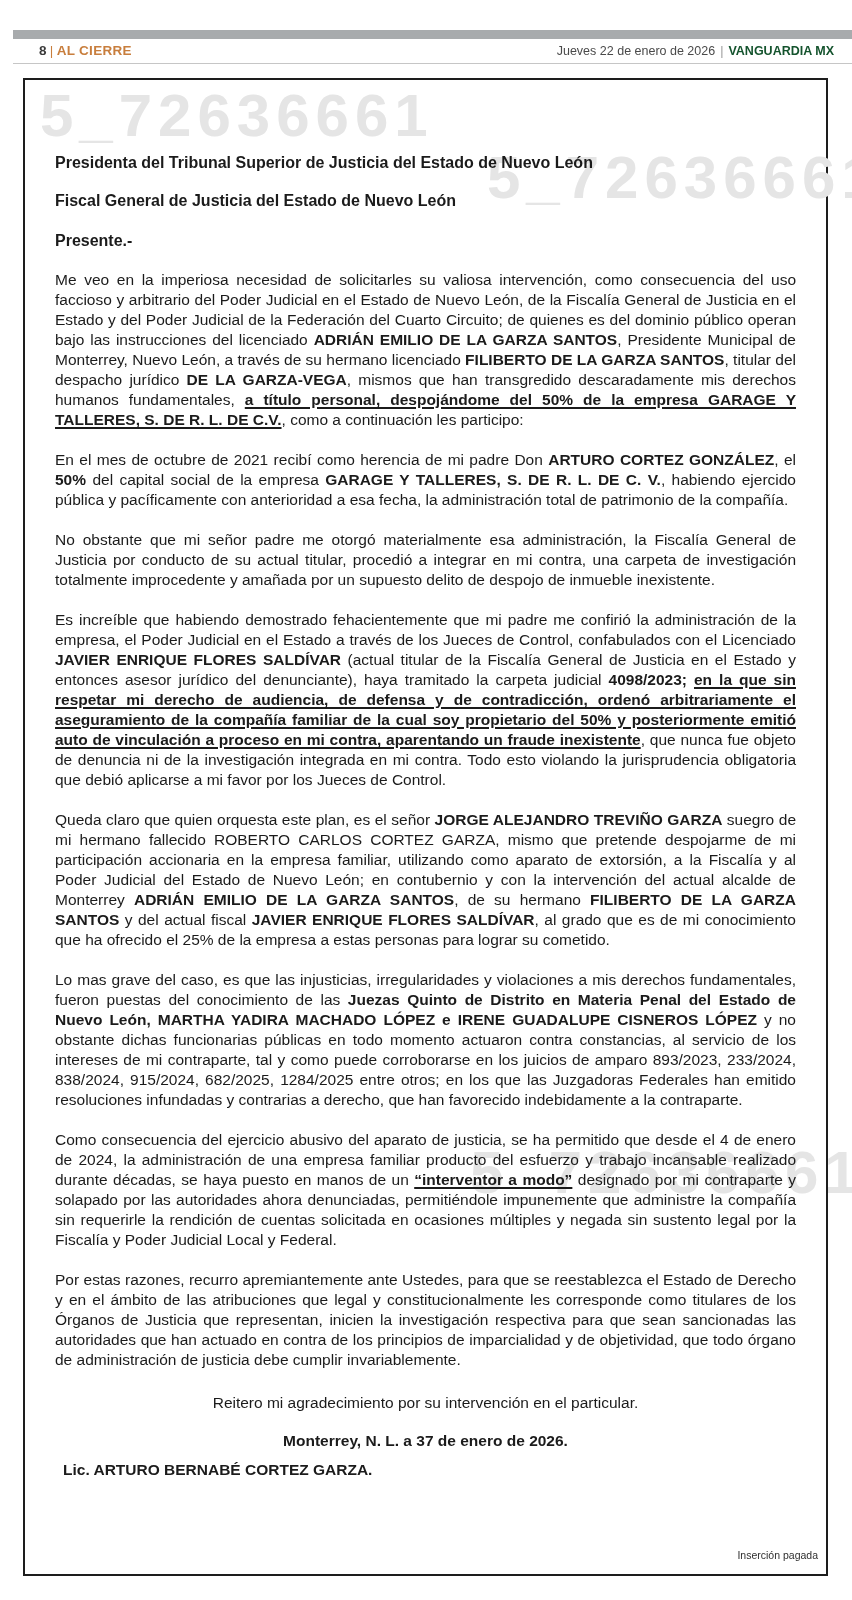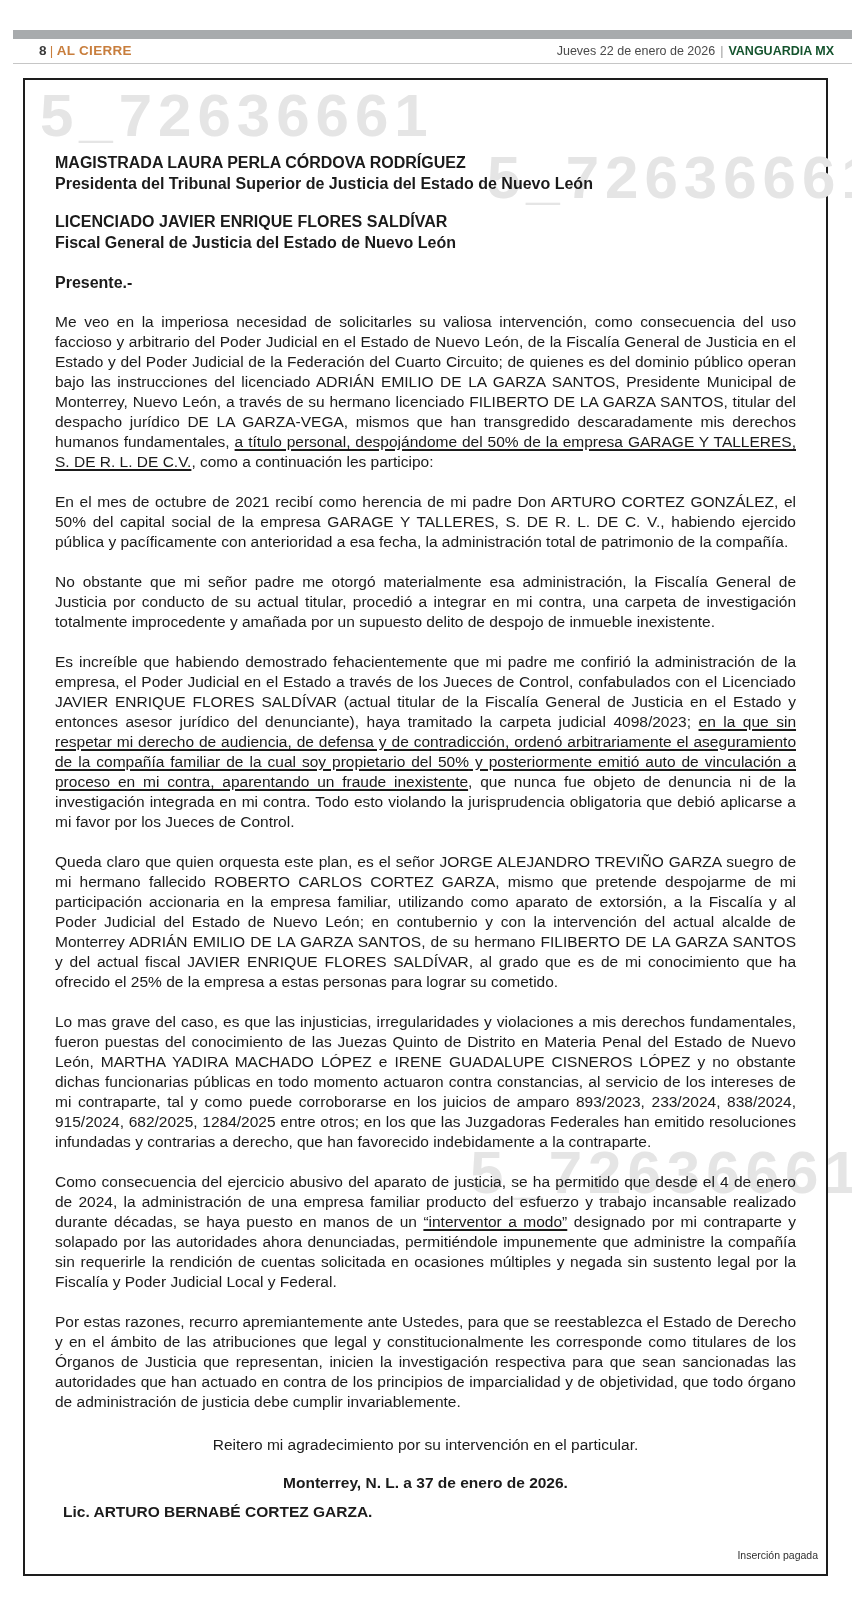--- a/index.html
+++ b/index.html
@@ -24,21 +24,21 @@
   .wm { position:absolute; font-weight:bold; font-size:60px; letter-spacing:6px; color:#e5e5e5; white-space:nowrap; }
   .wm1 { left:15px; top:1px; }
   .wm2 { left:462px; top:63px; }
   .wm3 { left:445px; top:1058px; }
 
   .letter-content { position:relative; padding:55px 30px 0 30px; }
   .recipient { margin:0 0 17px 0; }
   .r-name, .r-title { font-weight:bold; font-size:16px; line-height:21px; }
   .salutation { font-weight:bold; font-size:16px; line-height:21px; margin:19px 0; }
   .para { font-size:15.5px; line-height:20px; text-align:justify; margin:0 0 20px 0; }
-  .para .b { font-weight:normal; }
+  .para .b { font-weight:bold; }
   .para .u { text-decoration:underline; text-decoration-thickness:1.5px; text-underline-offset:2px; }
   .closing   { font-weight:normal; text-align:center; font-size:15.5px; line-height:21px; margin:22px 0 0 0; }
   .place-date{ font-weight:bold; text-align:center; font-size:15.5px; line-height:21px; margin:17px 0 0 0; }
   .signature { font-weight:bold; text-align:left; font-size:15.5px; line-height:21px; margin:8px; }
   .footer-note { position:absolute; right:8px; bottom:13px; font-size:10.5px; color:#2f2f2f; }
 </style>
 </head>
 <body>
 
 <div class="top-bar"></div>
@@ -57,25 +57,23 @@
 <div class="letter-box">
   <div class="wm wm1">5_72636661</div>
   <div class="wm wm2">5_72636661</div>
   <div class="wm wm3">5_72636661</div>
 
   <div class="letter-content">
     <div id="recipients">
         <div class="recipient">
         </div>
         <div class="recipient">
-          <div class="r-name">MAGISTRADA LAURA PERLA CÓRDOVA RODRÍGUEZ</div>
           <div class="r-title">Presidenta del Tribunal Superior de Justicia del Estado de Nuevo León</div>
         </div>
         <div class="recipient">
-          <div class="r-name">LICENCIADO JAVIER ENRIQUE FLORES SALDÍVAR</div>
           <div class="r-title">Fiscal General de Justicia del Estado de Nuevo León</div>
         </div>
       </div>
     <p class="salutation">Presente.-</p>
     <div id="paragraphs">
         <p class="para"><span>Me veo en la imperiosa necesidad de solicitarles su valiosa intervención, como consecuencia del uso faccioso y arbitrario del Poder Judicial en el Estado de Nuevo León, de la Fiscalía General de Justicia en el Estado y del Poder Judicial de la Federación del Cuarto Circuito; de quienes es del dominio público operan bajo las instrucciones del licenciado </span><span class="b">ADRIÁN EMILIO DE LA GARZA SANTOS</span><span>, Presidente Municipal de Monterrey, Nuevo León, a través de su hermano licenciado </span><span class="b">FILIBERTO DE LA GARZA SANTOS</span><span>, titular del despacho jurídico </span><span class="b">DE LA GARZA-VEGA</span><span>, mismos que han transgredido descaradamente mis derechos humanos fundamentales, </span><span class="b u">a título personal, despojándome del 50% de la empresa GARAGE Y TALLERES, S. DE R. L. DE C.V.</span><span>, como a continuación les participo:</span></p>
         <p class="para"><span>En el mes de octubre de 2021 recibí como herencia de mi padre Don </span><span class="b">ARTURO CORTEZ GONZÁLEZ</span><span>, el </span><span class="b">50%</span><span> del capital social de la empresa </span><span class="b">GARAGE Y TALLERES, S. DE R. L. DE C. V.</span><span>, habiendo ejercido pública y pacíficamente con anterioridad a esa fecha, la administración total de patrimonio de la compañía.</span></p>
         <p class="para"><span>No obstante que mi señor padre me otorgó materialmente esa administración, la Fiscalía General de Justicia por conducto de su actual titular, procedió a integrar en mi contra, una carpeta de investigación totalmente improcedente y amañada por un supuesto delito de despojo de inmueble inexistente.</span></p>
         <p class="para"><span>Es increíble que habiendo demostrado fehacientemente que mi padre me confirió la administración de la empresa, el Poder Judicial en el Estado a través de los Jueces de Control, confabulados con el Licenciado </span><span class="b">JAVIER ENRIQUE FLORES SALDÍVAR</span><span> (actual titular de la Fiscalía General de Justicia en el Estado y entonces asesor jurídico del denunciante), haya tramitado la carpeta judicial </span><span class="b">4098/2023;</span><span> </span><span class="b u">en la que sin respetar mi derecho de audiencia, de defensa y de contradicción, ordenó arbitrariamente el aseguramiento de la compañía familiar de la cual soy propietario del 50% y posteriormente emitió auto de vinculación a proceso en mi contra, aparentando un fraude inexistente</span><span>, que nunca fue objeto de denuncia ni de la investigación integrada en mi contra. Todo esto violando la jurisprudencia obligatoria que debió aplicarse a mi favor por los Jueces de Control.</span></p>
         <p class="para"><span>Queda claro que quien orquesta este plan, es el señor </span><span class="b">JORGE ALEJANDRO TREVIÑO GARZA</span><span> suegro de mi hermano fallecido ROBERTO CARLOS CORTEZ GARZA, mismo que pretende despojarme de mi participación accionaria en la empresa familiar, utilizando como aparato de extorsión, a la Fiscalía y al Poder Judicial del Estado de Nuevo León; en contubernio y con la intervención del actual alcalde de Monterrey </span><span class="b">ADRIÁN EMILIO DE LA GARZA SANTOS</span><span>, de su hermano </span><span class="b">FILIBERTO DE LA GARZA SANTOS</span><span> y del actual fiscal </span><span class="b">JAVIER ENRIQUE FLORES SALDÍVAR</span><span>, al grado que es de mi conocimiento que ha ofrecido el 25% de la empresa a estas personas para lograr su cometido.</span></p>

